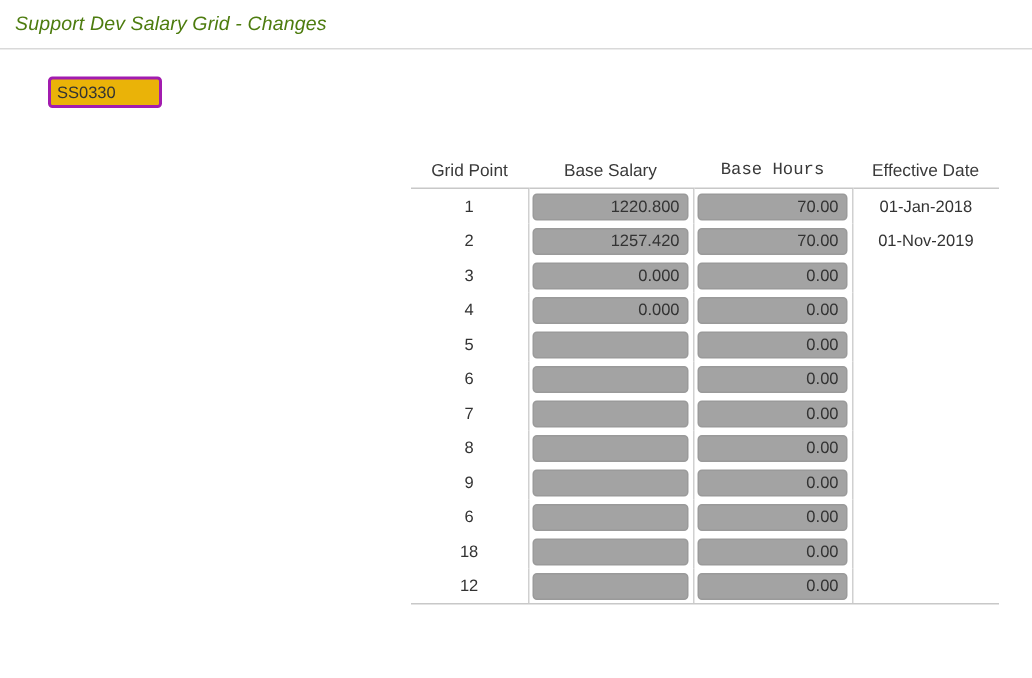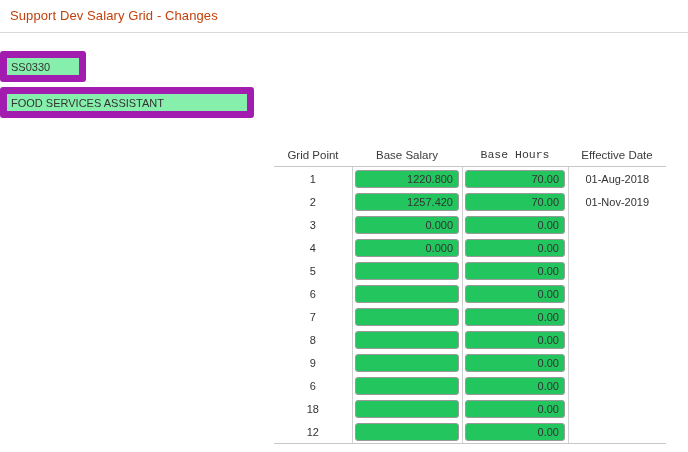--- a/index.html
+++ b/index.html
@@ -10,23 +10,24 @@
     width: 688px;
     height: 452px;
     background: #ffffff;
     font-family: "Liberation Sans", sans-serif;
     font-size: 11px;
     color: #333333;
     overflow: hidden;
   }
   .page-title {
     font-size: 13px;
-    color: #c2410c;
+    color: #4d7c0f;
     padding: 8px 0 0 10px;
     letter-spacing: 0.1px;
+    font-style: italic;
   }
   .title-rule {
     margin-top: 9px;
     border-bottom: 1px solid #d9d9d9;
     width: 688px;
   }
   .form-area {
     position: relative;
     padding-top: 18px;
   }
@@ -39,27 +40,28 @@
     width: 268px;
     text-align: right;
     padding-right: 6px;
     font-size: 11px;
     color: #333333;
   }
   input.txt {
     font-family: "Liberation Sans", sans-serif;
     font-size: 11px;
     color: #333333;
-    border: 7px solid #a21caf;
+    border: 2px solid #a21caf;
     border-radius: 3px;
-    background: #86efac;
+    background: #eab308;
     height: 15px;
     padding: 1px 4px;
     box-sizing: content-box;
     outline: none;
+    margin-left: 32px;
   }
   #salary-grid-input { width: 64px; }
   #salary-grid-desc-input { width: 232px; }
 
   .grid-wrap {
     margin-left: 274px;
     margin-top: 27px;
     width: 392px;
   }
   table.grid {
@@ -98,21 +100,21 @@
     text-align: center;
     font-size: 11px;
     color: #333333;
   }
   input.cell {
     font-family: "Liberation Sans", sans-serif;
     font-size: 11px;
     color: #333333;
     border: 1px solid #9a9a9a;
     border-radius: 3px;
-    background: #22c55e;
+    background: #a3a3a3;
     height: 14px;
     padding: 1px 5px;
     text-align: right;
     outline: none;
   }
   input.cell.salary { width: 92px; }
   input.cell.hours  { width: 88px; }
 
   .grid-bottom-rule {
     border-top: 1px solid #c8c8c8;
@@ -128,39 +130,38 @@
 </div>
 <div class="title-rule"></div>
 
 <div class="form-area">
 
   <div class="field-row">
     <input class="txt" id="salary-grid-input" type="text" value="SS0330" style="">
   </div>
 
   <div class="field-row">
-    <input class="txt" id="salary-grid-desc-input" type="text" value="FOOD SERVICES ASSISTANT" style="">
   </div>
 
   <div class="grid-wrap">
     <table class="grid">
       <thead>
         <tr>
           <th class="c-point">Grid Point</th>
           <th class="c-salary">Base Salary</th>
           <th class="c-hours">Base Hours</th>
           <th class="c-eff">Effective Date</th>
         </tr>
       </thead>
       <tbody id="grid-body">
           <tr>
             <td class="c-point">1</td>
             <td class="c-salary"><input type="text" class="cell salary" value="1220.800" style=""></td>
             <td class="c-hours"><input type="text" class="cell hours" value="70.00" style=""></td>
-            <td class="c-eff">01-Aug-2018</td>
+            <td class="c-eff">01-Jan-2018</td>
           </tr>
           <tr>
             <td class="c-point">2</td>
             <td class="c-salary"><input type="text" class="cell salary" value="1257.420" style=""></td>
             <td class="c-hours"><input type="text" class="cell hours" value="70.00" style=""></td>
             <td class="c-eff">01-Nov-2019</td>
           </tr>
           <tr>
             <td class="c-point">3</td>
             <td class="c-salary"><input type="text" class="cell salary" value="0.000" style=""></td>

